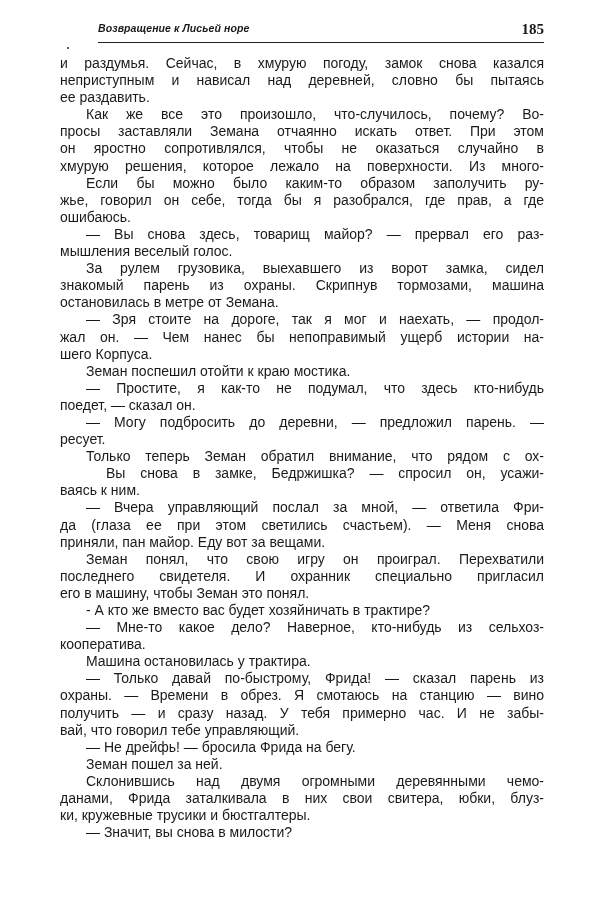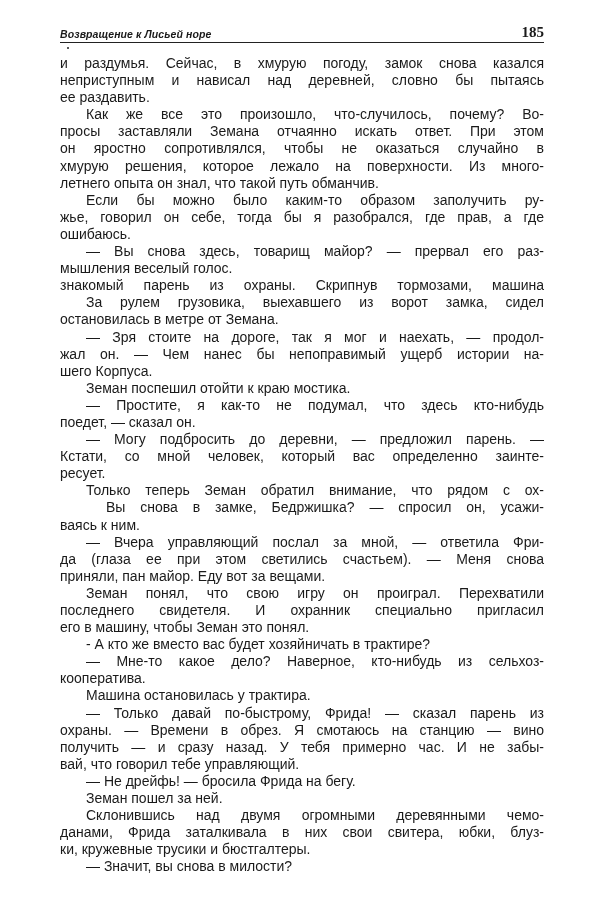--- a/index.html
+++ b/index.html
@@ -1,20 +1,20 @@
 <!DOCTYPE html>
 <html><head>
 <meta charset="utf-8">
 <style>
   html, body { margin: 0; padding: 0; background: #ffffff; }
   body { width: 600px; height: 920px; position: relative; overflow: hidden; color: #1a1a1a; }
   .page { position: absolute; left: 60px; top: 22px; width: 484px; }
   .running-head {
-    display: flex; justify-content: space-between; align-items: flex-end;
-    border-bottom: 1.5px solid #222; padding-bottom: 2px; height: 18px;
+    display: flex; justify-content: space-between; align-items: flex-start;
+    border-bottom: 1.5px solid #222; padding-bottom: 2px; height: 18px; margin-left: 38px;
   }
   .running-title {
     font-family: "Liberation Sans", sans-serif; font-weight: bold; font-style: italic;
     font-size: 10.5px; letter-spacing: 0.1px; color: #1a1a1a;
   }
   .page-number {
     font-family: Liberation Serif, serif; font-weight: bold; font-size: 15px; line-height: 15px;
   }
   .dot { position: absolute; left: 67px; top: 47px; width: 2px; height: 2px; background: #222; border-radius: 50%; }
   .text {
@@ -39,37 +39,35 @@
 <div class="dot"></div>
 
 <div class="text" id="body-text">
     <span class="line">и раздумья. Сейчас, в хмурую погоду, замок снова казался</span>
     <span class="line">неприступным и нависал над деревней, словно бы пытаясь</span>
     <span class="line last">ее раздавить.</span>
     <span class="line indent">Как же все это произошло, что-случилось, почему? Во-</span>
     <span class="line">просы заставляли Земана отчаянно искать ответ. При этом</span>
     <span class="line">он яростно сопротивлялся, чтобы не оказаться случайно в</span>
     <span class="line">хмурую решения, которое лежало на поверхности. Из много-</span>
-    <span class="line last">летнего опыта он знал, что такой путь обманчив.</span>
     <span class="line indent">Если бы можно было каким-то образом заполучить ру-</span>
     <span class="line">жье, говорил он себе, тогда бы я разобрался, где прав, а где</span>
     <span class="line last">ошибаюсь.</span>
     <span class="line indent">— Вы снова здесь, товарищ майор? — прервал его раз-</span>
     <span class="line last">мышления веселый голос.</span>
+    <span class="line indent">За рулем грузовика, выехавшего из ворот замка, сидел</span>
     <span class="line">знакомый парень из охраны. Скрипнув тормозами, машина</span>
-    <span class="line indent">За рулем грузовика, выехавшего из ворот замка, сидел</span>
     <span class="line last">остановилась в метре от Земана.</span>
     <span class="line indent">— Зря стоите на дороге, так я мог и наехать, — продол-</span>
     <span class="line">жал он. — Чем нанес бы непоправимый ущерб истории на-</span>
     <span class="line last">шего Корпуса.</span>
     <span class="line indent last">Земан поспешил отойти к краю мостика.</span>
     <span class="line indent">— Простите, я как-то не подумал, что здесь кто-нибудь</span>
     <span class="line last">поедет, — сказал он.</span>
     <span class="line indent">— Могу подбросить до деревни, — предложил парень. —</span>
-    <span class="line">Кстати, со мной человек, который вас определенно заинте-</span>
     <span class="line last">ресует.</span>
     <span class="line indent">Только теперь Земан обратил внимание, что рядом с ох-</span>
     <span class="line indent2">Вы снова в замке, Бедржишка? — спросил он, усажи-</span>
     <span class="line last">ваясь к ним.</span>
     <span class="line indent">— Вчера управляющий послал за мной, — ответила Фри-</span>
     <span class="line">да (глаза ее при этом светились счастьем). — Меня снова</span>
     <span class="line last">приняли, пан майор. Еду вот за вещами.</span>
     <span class="line indent">Земан понял, что свою игру он проиграл. Перехватили</span>
     <span class="line">последнего свидетеля. И охранник специально пригласил</span>
     <span class="line last">его в машину, чтобы Земан это понял.</span>

